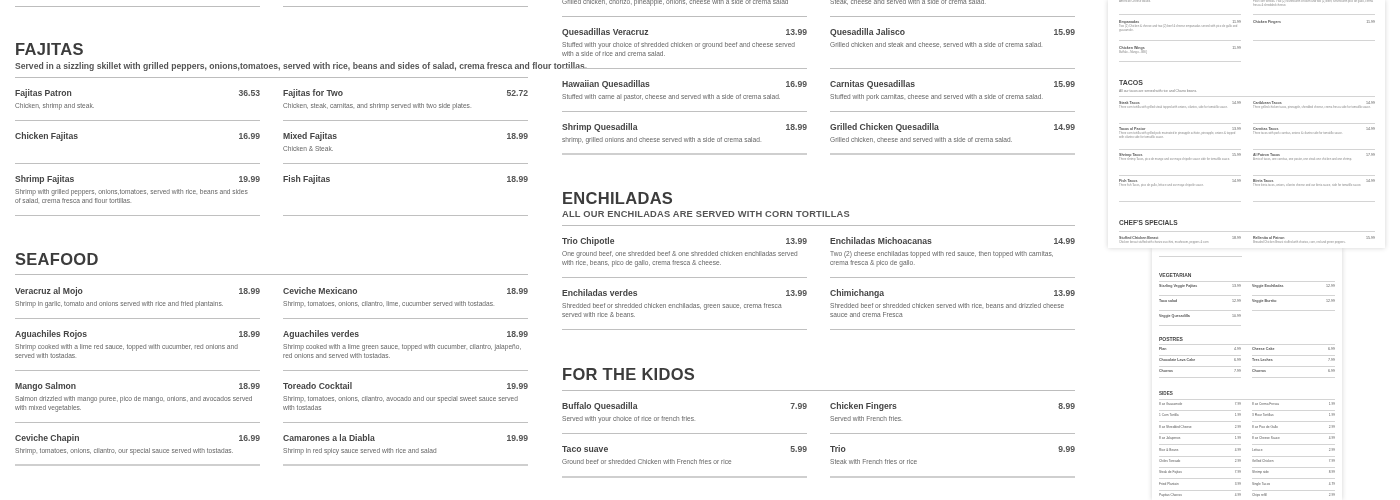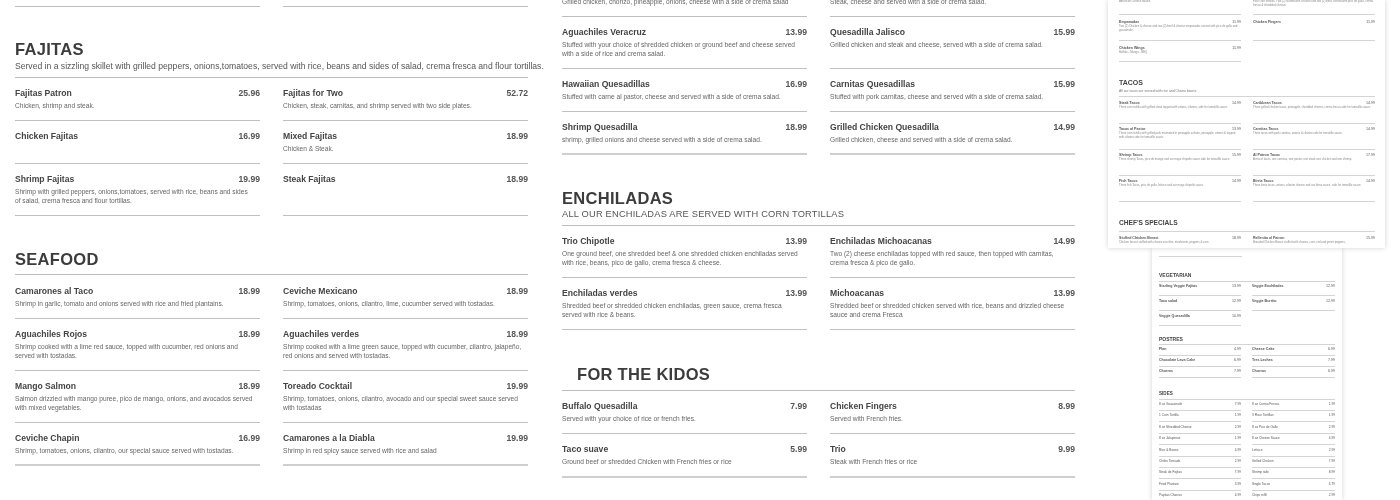--- a/index.html
+++ b/index.html
@@ -6,21 +6,21 @@
   html, body { width: 1400px; height: 500px; overflow: hidden; background: #ffffff; }
   body { position: relative; font-family: "Liberation Sans", sans-serif; color: #444; }
 
   .col { position: absolute; top: 0; }
   .col-left { left: 15px; width: 513px; }
   .col-mid { left: 562px; width: 513px; }
 
   .hr { position: absolute; height: 1px; background: #bdbdbd; }
 
   .section-title { position: absolute; font-size: 16.5px; font-weight: bold; color: #3c3c3c; letter-spacing: 0.3px; white-space: nowrap; }
-  .section-sub { position: absolute; font-size: 8.6px; color: #555; white-space: nowrap; }
+  .section-sub { position: absolute; font-size: 8.6px; color: #555; white-space: nowrap; font-weight: bold; }
   .section-sub.caps { letter-spacing: 0.2px; font-size: 9.3px; }
 
   .item { position: absolute; width: 245px; }
   .item-name { position: absolute; left: 0; top: 0; font-size: 8.6px; font-weight: bold; color: #444; white-space: nowrap; }
   .item-price { position: absolute; right: 0; top: 0; font-size: 8.6px; font-weight: bold; color: #555; }
   .item-desc { position: absolute; left: 0; top: 13px; width: 240px; font-size: 6.6px; line-height: 9.3px; color: #666; }
   .item-line { position: absolute; left: 0; right: 0; height: 1px; background: #c0c0c0; }
 
   
   .thumb { position: absolute; background: #fff; overflow: hidden; }
@@ -40,21 +40,21 @@
 <div class="col col-left">
   <div class="hr" style="left:0;top:6px;width:245px;"></div>
   <div class="hr" style="left:268px;top:6px;width:245px;"></div>
 
   <div class="section-title" style="left:0;top:40px;">FAJITAS</div>
   <div class="section-sub" style="left:0;top:61px;">Served in a sizzling skillet with grilled peppers, onions,tomatoes, served with rice, beans and sides of salad, crema fresca and flour tortillas.</div>
   <div class="hr" style="left:0;top:77px;width:513px;"></div>
 
   <div class="item" style="left:0;top:88px;">
     <span class="item-name">Fajitas Patron</span>
-    <span class="item-price">25.96</span>
+    <span class="item-price">36.53</span>
     <div class="item-desc">Chicken, shrimp and steak.</div>
     <div class="item-line" style="top:32px;"></div>
   </div>
   <div class="item" style="left:268px;top:88px;">
     <span class="item-name">Fajitas for Two</span>
     <span class="item-price">52.72</span>
     <div class="item-desc">Chicken, steak, carnitas, and shrimp served with two side plates.</div>
     <div class="item-line" style="top:32px;"></div>
   </div>
   <div class="item" style="left:0;top:131px;">
@@ -69,31 +69,31 @@
     <div class="item-desc">Chicken &amp; Steak.</div>
     <div class="item-line" style="top:32px;"></div>
   </div>
   <div class="item" style="left:0;top:174px;">
     <span class="item-name">Shrimp Fajitas</span>
     <span class="item-price">19.99</span>
     <div class="item-desc">Shrimp with grilled peppers, onions,tomatoes, served with rice, beans and sides of salad, crema fresca and flour tortillas.</div>
     <div class="item-line" style="top:41px;"></div>
   </div>
   <div class="item" style="left:268px;top:174px;">
-    <span class="item-name">Steak Fajitas</span>
+    <span class="item-name">Fish Fajitas</span>
     <span class="item-price">18.99</span>
     <div class="item-desc"></div>
     <div class="item-line" style="top:41px;"></div>
   </div>
 
   <div class="section-title" style="left:0;top:250px;">SEAFOOD</div>
   <div class="hr" style="left:0;top:274px;width:513px;"></div>
 
   <div class="item" style="left:0;top:286px;">
-    <span class="item-name">Camarones al Taco</span>
+    <span class="item-name">Veracruz al Mojo</span>
     <span class="item-price">18.99</span>
     <div class="item-desc">Shrimp in garlic, tomato and onions served with rice and fried plantains.</div>
     <div class="item-line" style="top:32px;"></div>
   </div>
   <div class="item" style="left:268px;top:286px;">
     <span class="item-name">Ceviche Mexicano</span>
     <span class="item-price">18.99</span>
     <div class="item-desc">Shrimp, tomatoes, onions, cilantro, lime, cucumber served with tostadas.</div>
     <div class="item-line" style="top:32px;"></div>
   </div>
@@ -136,21 +136,21 @@
 </div>
 
 <div class="col col-mid">
 
   <div class="item-desc" style="left:0;top:-3px;width:245px;">Grilled chicken, chorizo, pineapple, onions, cheese with a side of crema salad</div>
   <div class="item-desc" style="left:268px;top:-3px;width:245px;">Steak, cheese and served with a side of crema salad.</div>
   <div class="hr" style="left:0;top:16px;width:245px;"></div>
   <div class="hr" style="left:268px;top:16px;width:245px;"></div>
 
   <div class="item" style="left:0;top:27px;">
-    <span class="item-name">Aguachiles Veracruz</span>
+    <span class="item-name">Quesadillas Veracruz</span>
     <span class="item-price">13.99</span>
     <div class="item-desc">Stuffed with your choice of shredded chicken or ground beef and cheese served with a side of rice and crema salad.</div>
     <div class="item-line" style="top:41px;"></div>
   </div>
   <div class="item" style="left:268px;top:27px;">
     <span class="item-name">Quesadilla Jalisco</span>
     <span class="item-price">15.99</span>
     <div class="item-desc">Grilled chicken and steak and cheese, served with a side of crema salad.</div>
     <div class="item-line" style="top:41px;"></div>
   </div>
@@ -195,27 +195,27 @@
     <div class="item-desc">Two (2) cheese enchiladas topped with red sauce, then topped with carnitas, crema fresca &amp; pico de gallo.</div>
     <div class="item-line" style="top:41px;"></div>
   </div>
   <div class="item" style="left:0;top:288px;">
     <span class="item-name">Enchiladas verdes</span>
     <span class="item-price">13.99</span>
     <div class="item-desc">Shredded beef or shredded chicken enchiladas, green sauce, crema fresca served with rice &amp; beans.</div>
     <div class="item-line" style="top:41px;"></div>
   </div>
   <div class="item" style="left:268px;top:288px;">
-    <span class="item-name">Michoacanas</span>
+    <span class="item-name">Chimichanga</span>
     <span class="item-price">13.99</span>
     <div class="item-desc">Shredded beef or shredded chicken served with rice, beans and drizzled cheese sauce and crema Fresca</div>
     <div class="item-line" style="top:41px;"></div>
   </div>
 
-  <div class="section-title" style="left:15px;top:365px;">FOR THE KIDOS</div>
+  <div class="section-title" style="left:0;top:365px;">FOR THE KIDOS</div>
   <div class="hr" style="left:0;top:390px;width:513px;"></div>
 
   <div class="item" style="left:0;top:401px;">
     <span class="item-name">Buffalo Quesadilla</span>
     <span class="item-price">7.99</span>
     <div class="item-desc">Served with your choice of rice or french fries.</div>
     <div class="item-line" style="top:32px;"></div>
   </div>
   <div class="item" style="left:268px;top:401px;">
     <span class="item-name">Chicken Fingers</span>

